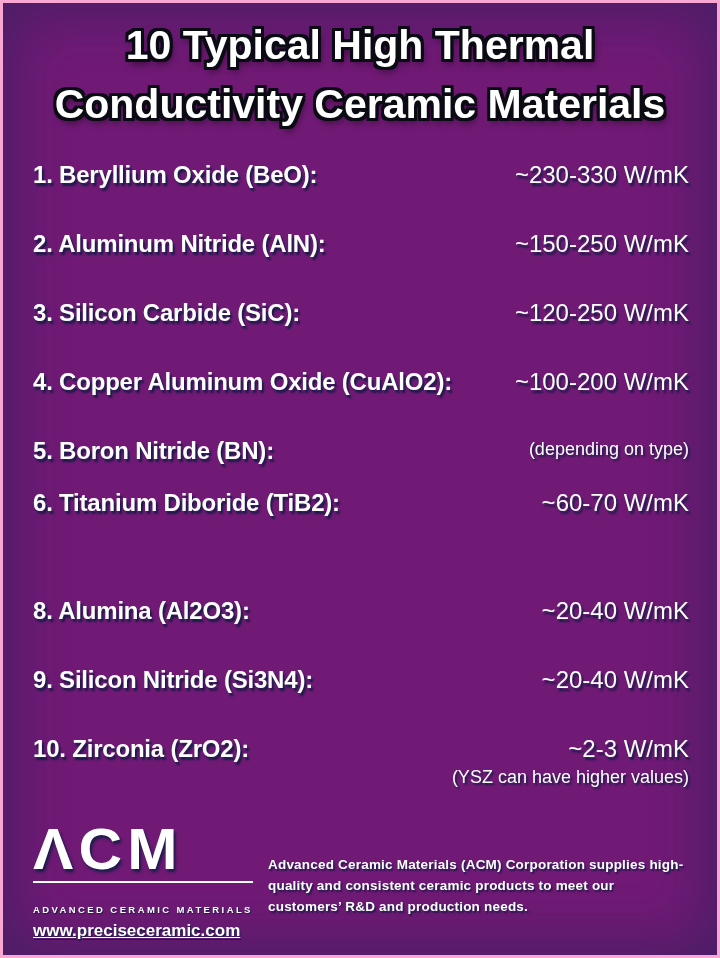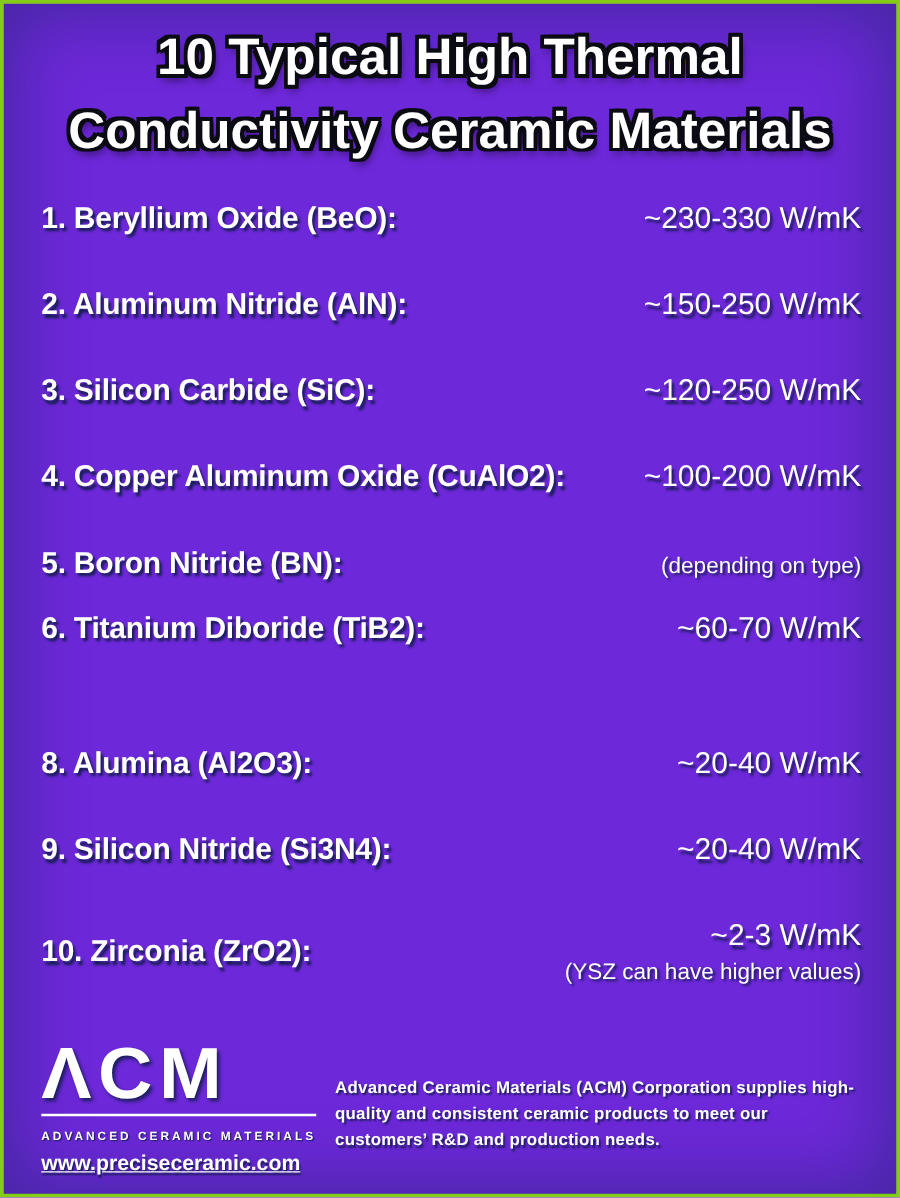--- a/index.html
+++ b/index.html
@@ -4,22 +4,22 @@
 <style>
   html, body { margin: 0; padding: 0; }
   body {
     width: 720px; height: 958px;
     font-family: "Liberation Sans", sans-serif;
     overflow: hidden;
   }
   .poster {
     position: relative;
     width: 714px; height: 952px;
-    background: #6d28d9;
-    border: 3px solid #84cc16;
+    background: #701a75;
+    border: 3px solid #f9a8d4;
     box-shadow: inset 0 0 55px 10px rgba(9, 38, 77, 0.38);
     color: #ffffff;
   }
   
   .title-block {
     padding-top: 13px;
     text-align: center;
   }
   .title-line {
     font-size: 41px;
@@ -36,21 +36,21 @@
        2px  5px 7px rgba(0,0,0,0.55);
   }
   
   .materials {
     margin-top: 26px;
     padding: 0 28px 0 30px;
   }
   .row {
     display: flex;
     justify-content: space-between;
-    align-items: center;
+    align-items: flex-start;
     margin-bottom: 39px;
     margin-top: 22px;
   }
   .row.has-note { margin-bottom: 14px; }
   .mat-label {
     font-size: 24px;
     font-weight: bold;
     letter-spacing: -0.2px;
     line-height: 30px;
     white-space: nowrap;
@@ -92,21 +92,21 @@
     line-height: 58px;
     letter-spacing: 5px;
     transform: scaleX(1.04);
     transform-origin: left;
     text-shadow: 2px 3px 3px rgba(8, 28, 62, 0.8);
   }
   .logo-subtitle {
     display: inline-block;
     margin-top: 3px;
     border-top: 2px solid #ffffff;
-    padding-top: 11px;
+    padding-top: 21px;
     font-size: 9.5px;
     font-weight: bold;
     letter-spacing: 2.4px;
     white-space: nowrap;
     text-shadow: 1px 1px 1px rgba(8, 28, 62, 0.8);
   }
   .website {
     display: block;
     margin-top: 4px;
     font-size: 17px;

